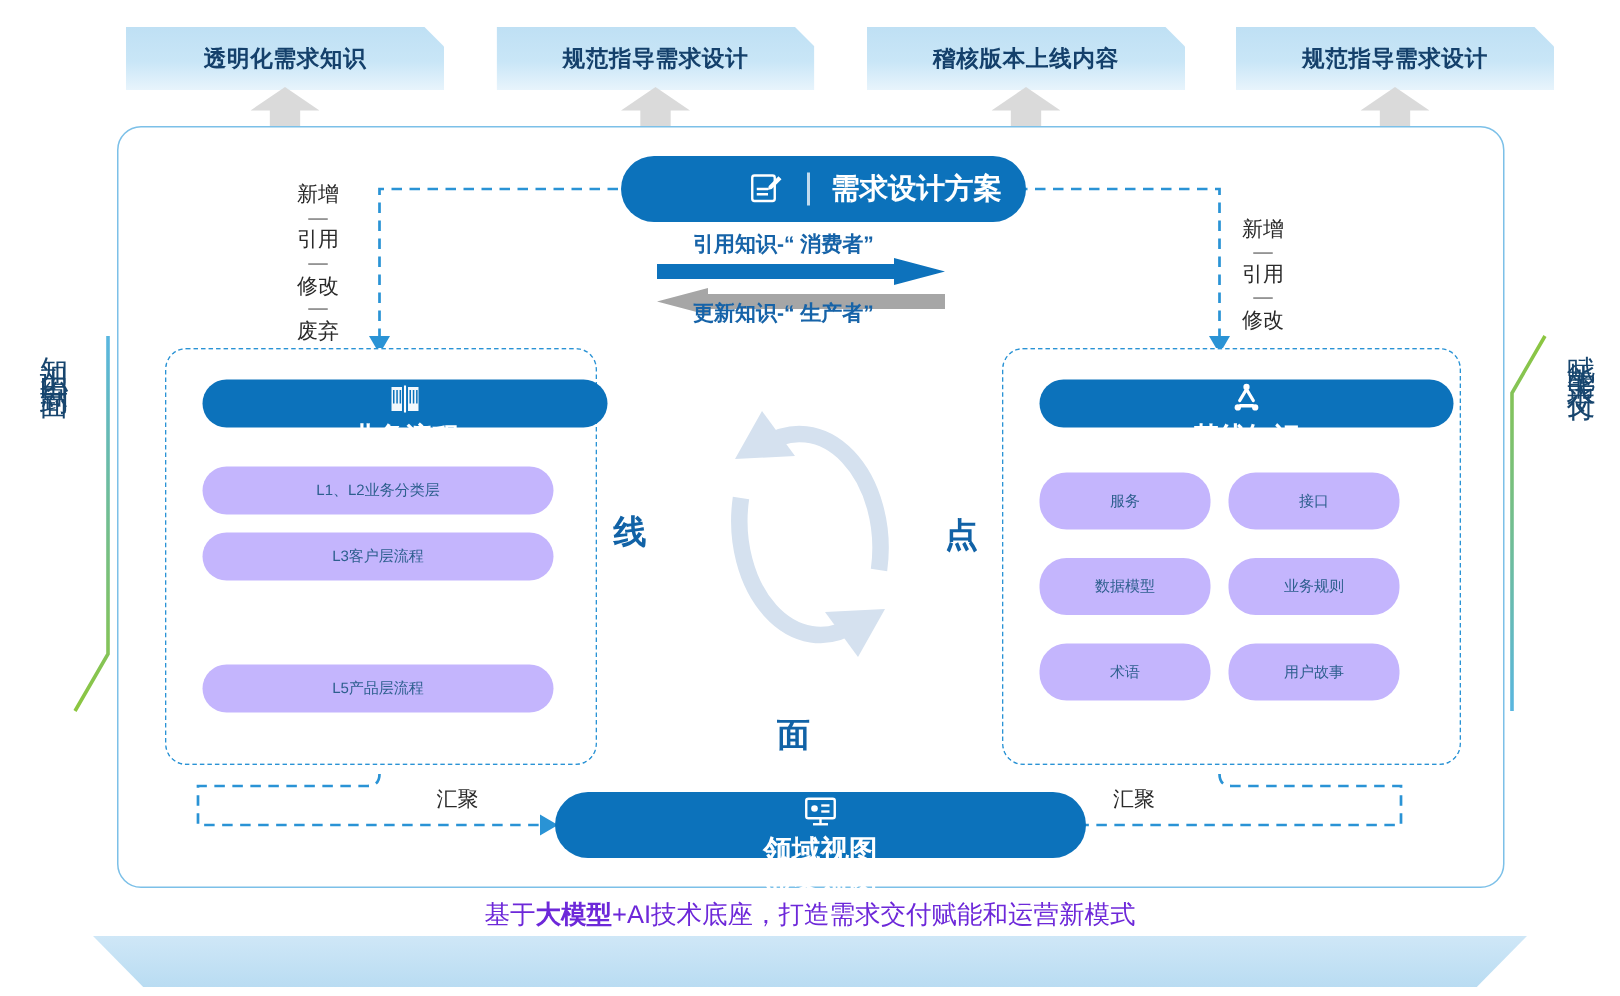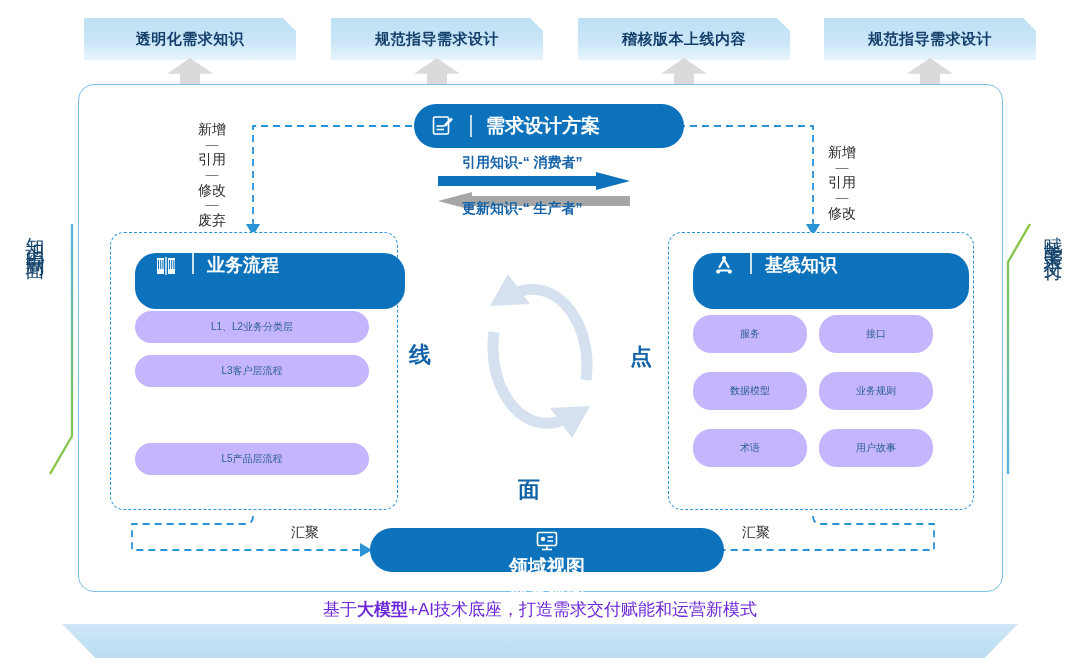--- a/index.html
+++ b/index.html
@@ -51,21 +51,21 @@
   .rail.left{left:46px;}
   .rail.right{right:46px;}
 
   
   .pill{
     position:absolute;background:#0c72bb;border-radius:22px;
     display:flex;align-items:center;color:#fff;font-weight:bold;
   }
   .pill .sep{width:2px;height:22px;background:rgba(255,255,255,.75);margin:0 14px;}
   .pill-ico{width:26px;height:26px;flex:0 0 26px;}
-  #plan-pill{left:414px;top:104px;width:238px;height:44px;padding:0 16px;font-size:19px;}
+  #plan-pill{left:414px;top:104px;width:238px;height:44px;padding:0 16px;font-size:19px;justify-content:flex-end;}
 
   
   .xarrow-wrap{position:absolute;left:430px;top:158px;width:210px;height:62px;}
   .xarrow{position:absolute;height:18px;}
   .xarrow.blue{
     left:8px;top:14px;width:192px;background:#0d72bc;
     -webkit-clip-path:polygon(0 4px,calc(100% - 34px) 4px,calc(100% - 34px) 0,100% 50%,calc(100% - 34px) 100%,calc(100% - 34px) calc(100% - 4px),0 calc(100% - 4px));
     clip-path:polygon(0 4px,calc(100% - 34px) 4px,calc(100% - 34px) 0,100% 50%,calc(100% - 34px) 100%,calc(100% - 34px) calc(100% - 4px),0 calc(100% - 4px));
   }
   .xarrow.gray{
@@ -86,22 +86,22 @@
   .stack .dash{color:#6b6b6b;font-size:13px;margin:1px 0;}
   #stack-left{left:198px;top:122px;}
   #stack-right{left:828px;top:145px;}
 
   
   .panel{position:absolute;border:1.6px dashed #2a93d5;border-radius:14px;background:#fff;}
   #panel-process{left:110px;top:232px;width:286px;height:276px;}
   #panel-baseline{left:668px;top:232px;width:304px;height:276px;}
 
   .panel-head{
-    position:absolute;left:24px;top:20px;height:56px;border-radius:21px;background:#0c72bb;
-    display:flex;align-items:flex-start;padding:0 18px;color:#fff;font-weight:bold;font-size:18px;
+    position:absolute;left:24px;top:20px;height:32px;border-radius:21px;background:#0c72bb;
+    display:flex;align-items:center;padding:0 18px;color:#fff;font-weight:bold;font-size:18px;flex-direction:column;
   }
   #panel-process .panel-head{width:234px;}
   #panel-baseline .panel-head{width:240px;}
   .panel-head .sep{width:2px;height:21px;background:rgba(255,255,255,.8);margin:0 13px;}
 
   .chip{
     position:absolute;background:#c4b5fd;border-radius:18px;
     display:flex;align-items:center;justify-content:center;
     color:#2d5f8e;font-size:10px;
   }

